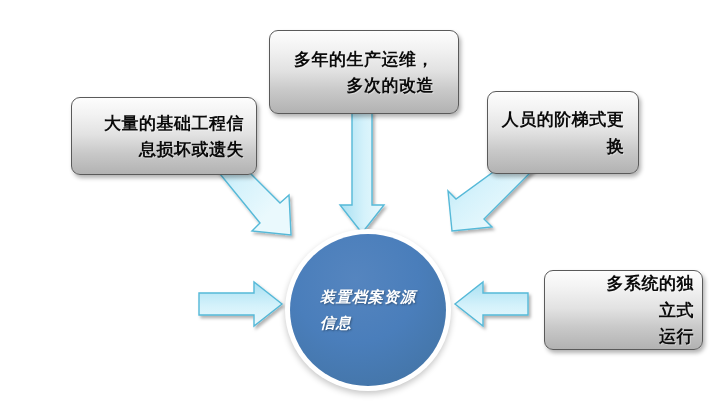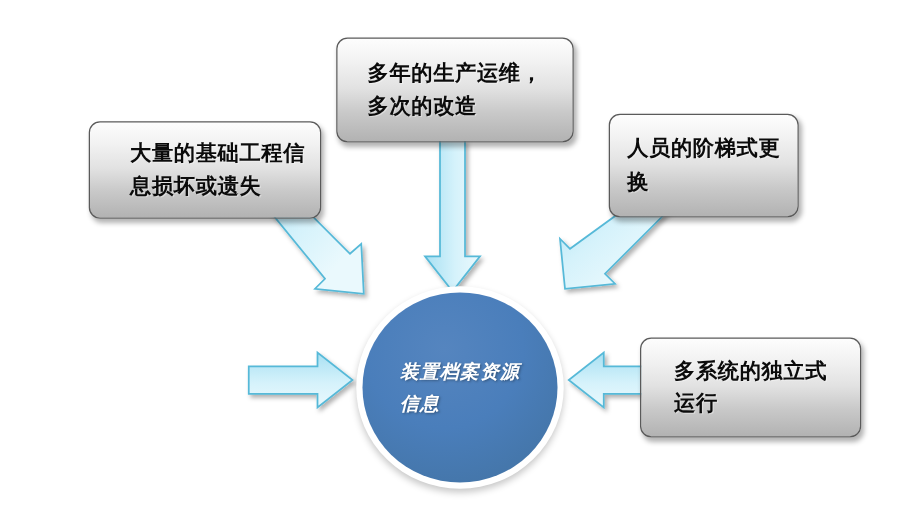--- a/index.html
+++ b/index.html
@@ -34,21 +34,21 @@
     display: flex;
     align-items: center;
     justify-content: center;
     z-index: 5;
   }
   .node-label {
     font-size: 17px;
     font-weight: bold;
     color: #0b0b0b;
     line-height: 1.55;
-    text-align: left;
+    text-align: right;
     letter-spacing: 0.5px;
     text-shadow: 1px 1px 0 rgba(255,255,255,0.35);
     padding: 0 8px;
     white-space: pre-line;
   }
 
   
   .hub {
     position: absolute;
     left: 285px;
@@ -150,21 +150,21 @@
     <span class="node-label">大量的基础工程信
 息损坏或遗失</span>
   </div>
 
   <div class="node-box" style="left:487px; top:91px; width:152px; height:83px;">
     <span class="node-label">人员的阶梯式更
 换</span>
   </div>
 
 
-  <div class="node-box" style="left:512px; top:270px; width:177px; height:80px;">
+  <div class="node-box" style="left:544px; top:270px; width:159px; height:80px;padding-left:44px;">
     <span class="node-label">多系统的独立式
 运行</span>
   </div>
 
   <div class="hub">
     <div class="hub-inner">
       <span class="hub-label">装置档案资源
 信息</span>
     </div>
   </div>

